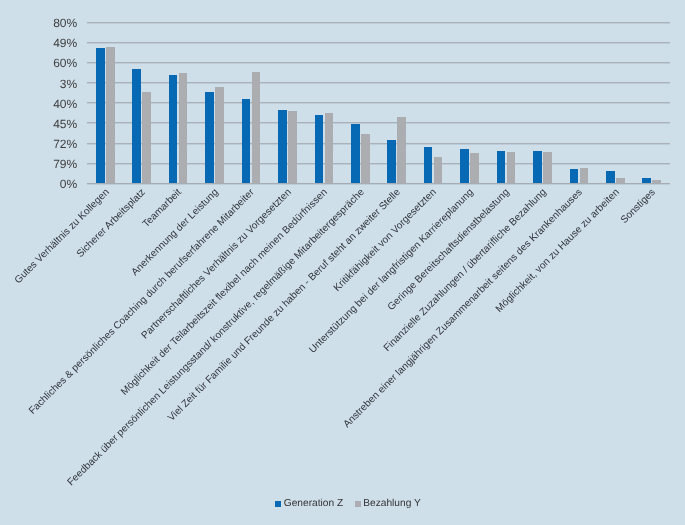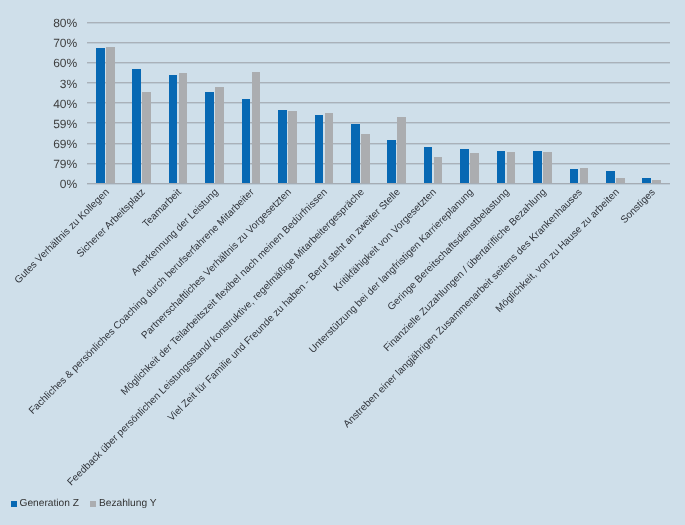--- a/index.html
+++ b/index.html
@@ -8,21 +8,21 @@
        font-family:"Liberation Sans",sans-serif;overflow:hidden;
        -webkit-font-smoothing:antialiased;text-rendering:geometricPrecision;}
   #chart{position:relative;width:685px;height:525px;will-change:opacity;}
   .layer{position:absolute;left:0;top:0;width:685px;height:525px;}
   .ylabel{position:absolute;font-size:12px;color:#3d3d3d;text-align:right;line-height:1;white-space:nowrap;}
   .gridline{position:absolute;height:1px;box-shadow:0 1px 0 0 rgba(150,162,172,0.30);}
   .bar{position:absolute;}
   .cat{position:absolute;font-size:10.05px;color:#333;white-space:nowrap;
        transform-origin:right top;text-align:right;}
   #legend{position:absolute;left:11px;right:0;top:498.5px;display:flex;
-          justify-content:flex-start;align-items:flex-start;gap:11.5px;}
+          justify-content:center;align-items:flex-start;gap:11.5px;}
   .legend-item{display:flex;align-items:flex-start;gap:2.5px;}
   .legend-swatch{width:6px;height:6px;display:inline-block;margin-top:2.5px;flex:0 0 auto;}
   .legend-label{font-size:10.2px;color:#333;line-height:1;}
 </style>
 </head>
 <body>
 
 <div id="chart">
   <div class="layer" id="gridlines">
       <div class="gridline" style="left: 87px; width: 583px; top: 183px; background: rgb(165, 172, 180);"></div>
@@ -31,26 +31,26 @@
       <div class="gridline" style="left: 87px; width: 583px; top: 122px; background: rgb(170, 177, 185);"></div>
       <div class="gridline" style="left: 87px; width: 583px; top: 102px; background: rgb(170, 177, 185);"></div>
       <div class="gridline" style="left: 87px; width: 583px; top: 82px; background: rgb(170, 177, 185);"></div>
       <div class="gridline" style="left: 87px; width: 583px; top: 62px; background: rgb(170, 177, 185);"></div>
       <div class="gridline" style="left: 87px; width: 583px; top: 42px; background: rgb(170, 177, 185);"></div>
       <div class="gridline" style="left: 87px; width: 583px; top: 22px; background: rgb(170, 177, 185);"></div>
     </div>
   <div class="layer" id="yaxis">
       <div class="ylabel" style="color: rgb(61, 61, 61); top: 178.2px; width: 40px; left: 37.2px;">0%</div>
       <div class="ylabel" style="color: rgb(61, 61, 61); top: 158.062px; width: 40px; left: 37.2px;">79%</div>
-      <div class="ylabel" style="color: rgb(61, 61, 61); top: 137.925px; width: 40px; left: 37.2px;">69%</div>
-      <div class="ylabel" style="color: rgb(61, 61, 61); top: 117.787px; width: 40px; left: 37.2px;">59%</div>
+      <div class="ylabel" style="color: rgb(61, 61, 61); top: 137.925px; width: 40px; left: 37.2px;">72%</div>
+      <div class="ylabel" style="color: rgb(61, 61, 61); top: 117.787px; width: 40px; left: 37.2px;">45%</div>
       <div class="ylabel" style="color: rgb(61, 61, 61); top: 97.65px; width: 40px; left: 37.2px;">40%</div>
       <div class="ylabel" style="color: rgb(61, 61, 61); top: 77.5125px; width: 40px; left: 37.2px;">3%</div>
       <div class="ylabel" style="color: rgb(61, 61, 61); top: 57.375px; width: 40px; left: 37.2px;">60%</div>
-      <div class="ylabel" style="color: rgb(61, 61, 61); top: 37.2375px; width: 40px; left: 37.2px;">70%</div>
+      <div class="ylabel" style="color: rgb(61, 61, 61); top: 37.2375px; width: 40px; left: 37.2px;">49%</div>
       <div class="ylabel" style="color: rgb(61, 61, 61); top: 17.1px; width: 40px; left: 37.2px;">80%</div>
     </div>
   <div class="layer" id="bars">
       <div class="bar" style="left: 95.9188px; width: 8.6px; top: 48.4787px; height: 134.921px; background: rgb(7, 104, 179);"></div>
       <div class="bar" style="left: 105.919px; width: 8.6px; top: 47.2705px; height: 136.129px; background: rgb(171, 173, 176);"></div>
       <div class="bar" style="left: 132.356px; width: 8.6px; top: 69.4218px; height: 113.978px; background: rgb(7, 104, 179);"></div>
       <div class="bar" style="left: 142.356px; width: 8.6px; top: 91.9758px; height: 91.4243px; background: rgb(171, 173, 176);"></div>
       <div class="bar" style="left: 168.794px; width: 8.6px; top: 75.0602px; height: 108.34px; background: rgb(7, 104, 179);"></div>
       <div class="bar" style="left: 178.794px; width: 8.6px; top: 73.2479px; height: 110.152px; background: rgb(171, 173, 176);"></div>
       <div class="bar" style="left: 205.231px; width: 8.6px; top: 91.7744px; height: 91.6256px; background: rgb(7, 104, 179);"></div>

